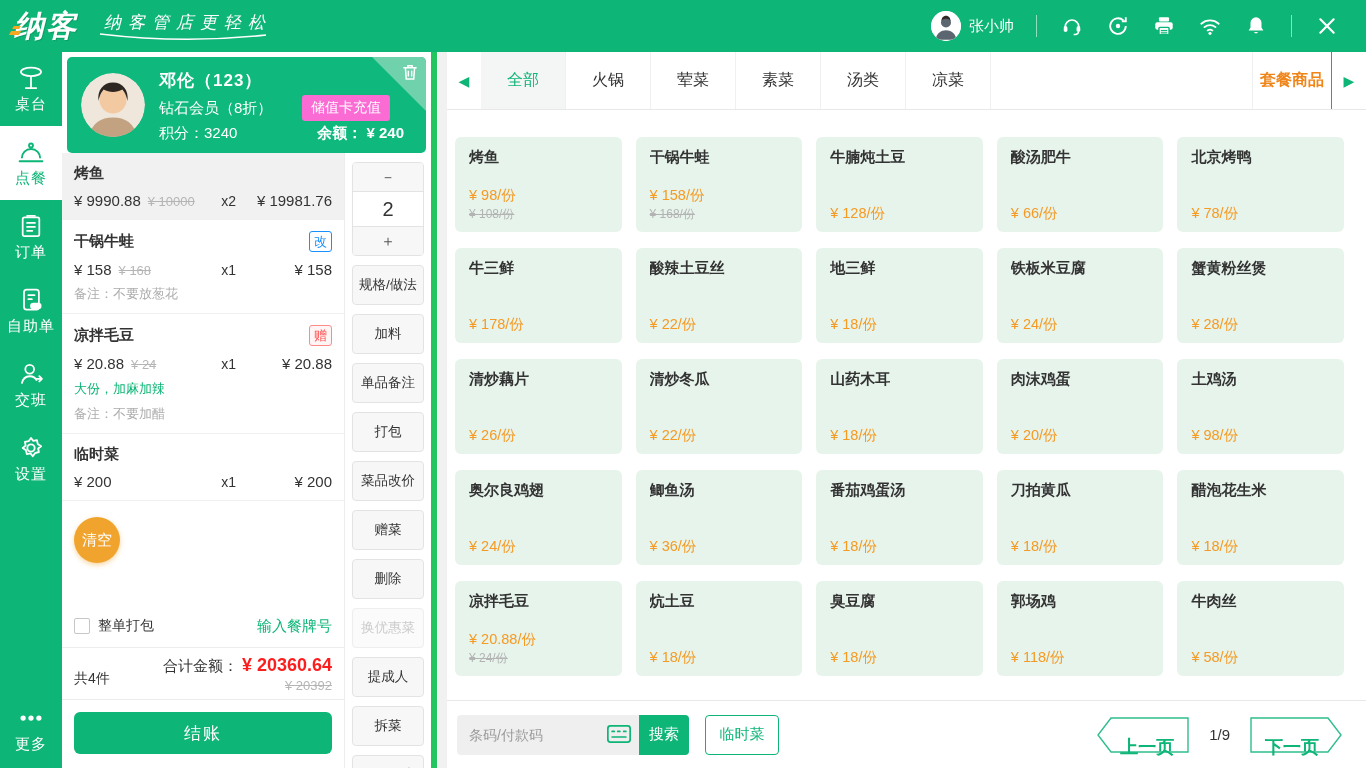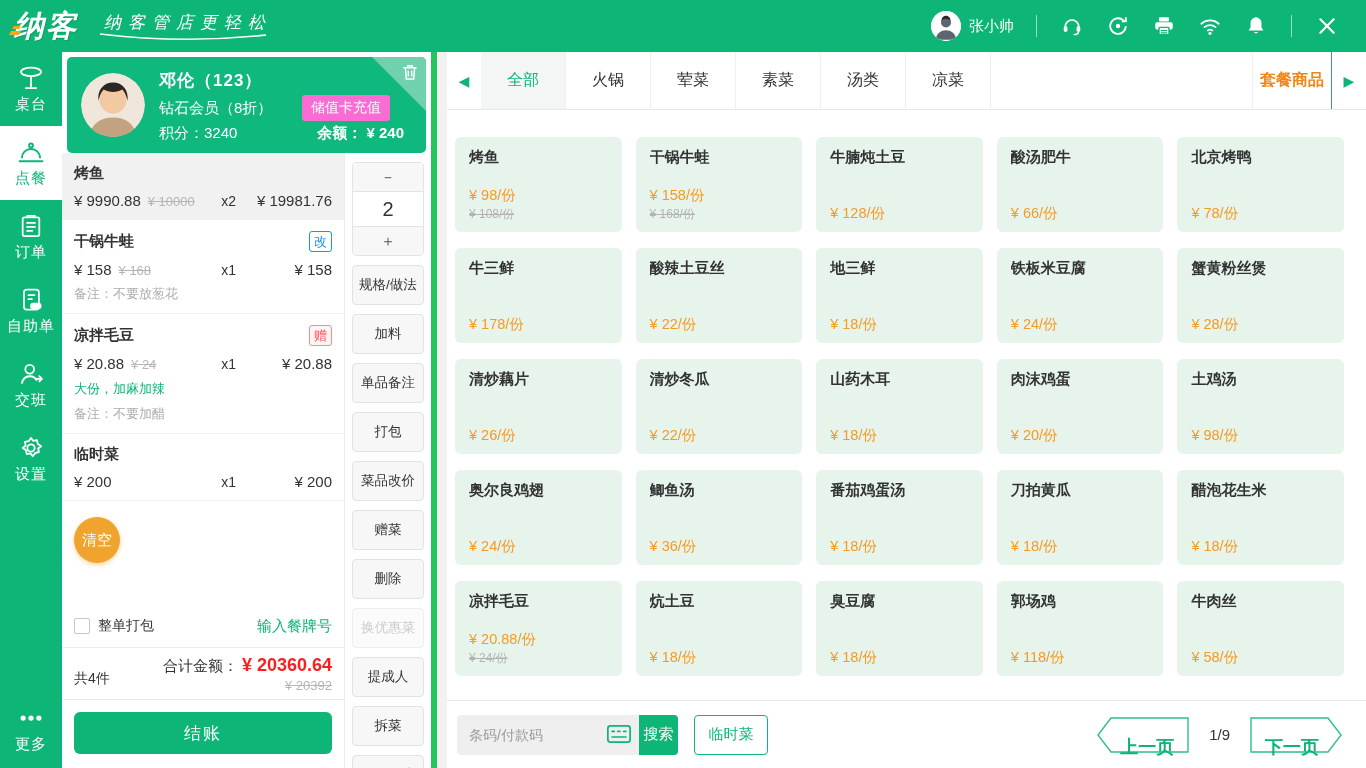--- a/index.html
+++ b/index.html
@@ -107,21 +107,21 @@
   .card-name { font-size:15px; font-weight:bold; color:#333; white-space:nowrap; overflow:hidden; }
   .card-prices { margin-top:auto; }
   .card-price { font-size:14.5px; color:#F59A23; }
   .card-orig { font-size:12px; color:#b3b3b3; text-decoration:line-through; margin-top:1px; }
 
   .bottom-bar { position:absolute; left:0; right:0; bottom:0; height:68px; border-top:1px solid #e8e8e8; background:#fff; display:flex; align-items:center; padding:0 24px 0 10px; }
   .code-wrap { position:relative; width:182px; height:40px; flex:none; }
   .code-input { width:100%; height:100%; background:#efefef; border:none; outline:none; border-radius:4px 0 0 4px; padding:0 36px 0 12px; font-size:14px; color:#333; font-family:inherit; }
   .code-input::placeholder { color:#9a9a9a; }
   .kb-icon { position:absolute; right:8px; top:10px; width:24px; height:19px; cursor:pointer; }
-  .search-btn { width:39px; height:40px; flex:none; background:#0DB577; color:#fff; font-size:15px; border-radius:0 4px 4px 0; display:flex; align-items:center; justify-content:center; cursor:pointer; }
+  .search-btn { width:50px; height:40px; flex:none; background:#0DB577; color:#fff; font-size:15px; border-radius:0 4px 4px 0; display:flex; align-items:center; justify-content:center; cursor:pointer; }
   .temp-btn { margin-left:16px; width:74px; height:40px; flex:none; border:1px solid #0DB577; color:#0DB577; font-size:15px; border-radius:4px; display:flex; align-items:center; justify-content:center; cursor:pointer; background:#fff; }
   .bb-spacer { flex:1; }
   .page-btn { position:relative; width:92px; height:36px; cursor:pointer; flex:none; }
   .page-btn svg { position:absolute; left:0; top:0; }
   .page-btn span { position:absolute; left:0; top:12px; width:100%; height:100%; display:flex; align-items:center; justify-content:center; color:#0DB577; font-size:18px;font-weight:bold; }
   .page-btn.prev span { padding-left:8px; }
   .page-btn.next span { padding-right:8px; }
   .page-num { margin:0 20px; font-size:15px; color:#333; }
 </style>
 </head>

